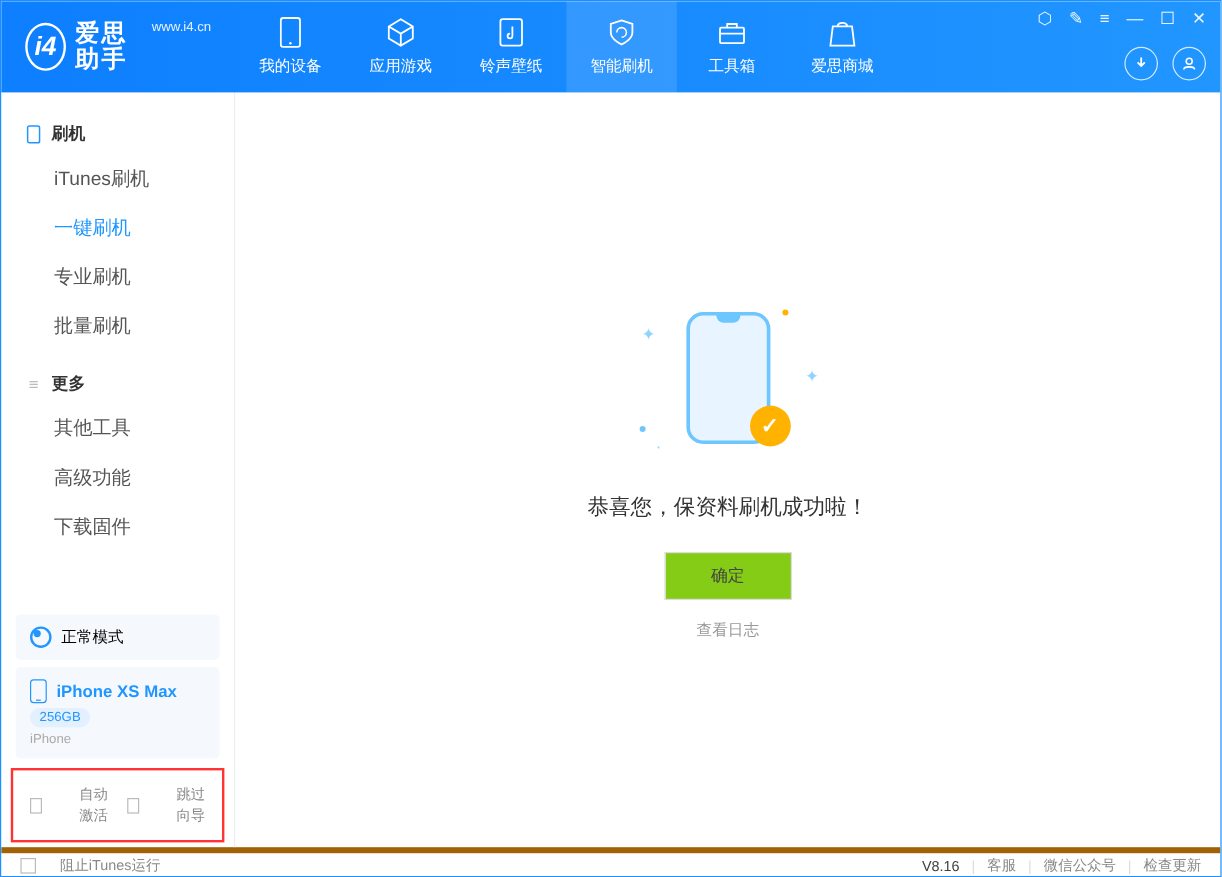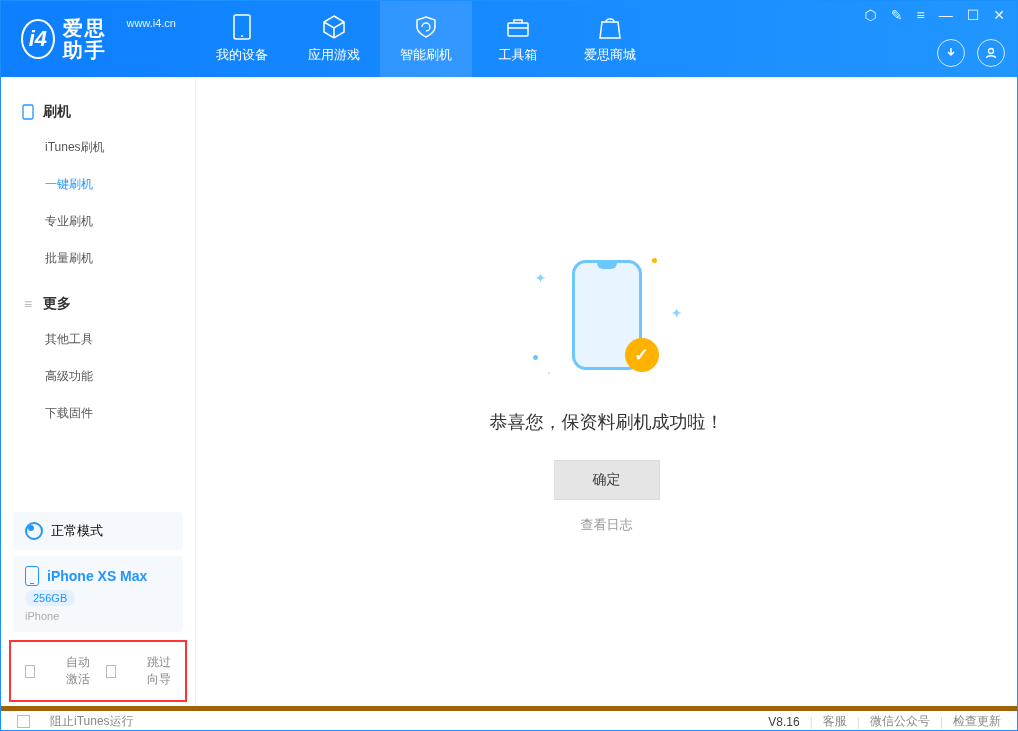--- a/index.html
+++ b/index.html
@@ -21,21 +21,21 @@
 .win-controls { display: flex; gap: 14px; font-size: 14px; opacity: 0.9; }
 .win-controls span { cursor: pointer; }
 .user-controls { display: flex; gap: 12px; align-items: center; }
 .circle-btn { width: 28px; height: 28px; border: 1.5px solid rgba(255,255,255,0.8); border-radius: 50%; display: flex; align-items: center; justify-content: center; cursor: pointer; }
 
 .body-area { display: flex; height: 629px; }
 .sidebar { width: 195px; border-right: 1px solid #eee; display: flex; flex-direction: column; padding-top: 18px; }
 .side-section { margin-bottom: 10px; }
 .side-header { display: flex; align-items: center; gap: 8px; padding: 8px 20px; font-size: 14px; color: #333; font-weight: bold; }
 .side-header .sicon { width: 14px; height: 14px; display: inline-flex; align-items: center; justify-content: center; color: #2196ff; }
-.side-item { padding: 10px 20px 10px 44px; font-size: 12px; color: #555; cursor: pointer; }
+.side-item { padding: 10px 20px 10px 44px; font-size: 16px; color: #555; cursor: pointer; }
 .side-item.active { color: #2196ff; }
 
 .side-bottom { margin-top: auto; }
 .mode-card, .device-card { background: #f5f9fd; margin: 6px 12px; border-radius: 4px; padding: 10px 12px; font-size: 13px; display: flex; align-items: center; gap: 8px; }
 .mode-card .micon { width: 18px; height: 18px; border: 2px solid #2196ff; border-radius: 50%; position: relative; }
 .mode-card .micon::after { content:''; position:absolute; width:6px; height:6px; background:#2196ff; border-radius:50%; top:1px; left:1px; }
 .device-card { flex-direction: column; align-items: flex-start; gap: 4px; }
 .device-row { display: flex; align-items: center; gap: 8px; width: 100%; }
 .device-name { color: #2196ff; font-weight: bold; font-size: 14px; }
 .device-badge { background: #e3f0ff; color: #2196ff; font-size: 11px; padding: 2px 8px; border-radius: 10px; }
@@ -51,21 +51,21 @@
 .success-illust { position: relative; width: 160px; height: 140px; margin-bottom: 20px; }
 .phone-big { position:absolute; left:50%; top:10px; transform:translateX(-50%); width:70px; height:110px; border:3px solid #6ec6ff; border-radius:14px; background:#e8f4ff; }
 .phone-big::before{content:''; position:absolute; top:-2px; left:50%; transform:translateX(-50%); width:20px; height:8px; background:#6ec6ff; border-radius:0 0 6px 6px;}
 .check-badge { position:absolute; right:28px; bottom:18px; width:34px; height:34px; background:#ffb300; border-radius:50%; display:flex; align-items:center; justify-content:center; color:#fff; font-size:18px; font-weight:bold; }
 .sparkle { position:absolute; color:#8fd4ff; font-size:14px; }
 .s1{top:20px; left:8px;} .s2{top:55px; right:4px;} .s3{bottom:10px; left:20px;}
 .dot{position:absolute; width:5px; height:5px; border-radius:50%;}
 .d1{background:#ffb300; top:8px; right:30px;} .d2{background:#6ec6ff; bottom:30px; left:6px;}
 
 .success-text { font-size: 18px; color: #333; margin-bottom: 26px; }
-.confirm-btn { border: 1px solid #ddd; background:#e5e5e5; padding: 10px 38px; font-size: 14px; color:#444; cursor: pointer; margin-bottom: 16px; }
+.confirm-btn { border: 1px solid #ddd; background:#84cc16; padding: 10px 38px; font-size: 14px; color:#444; cursor: pointer; margin-bottom: 16px; }
 .log-link { font-size: 13px; color: #999; cursor: pointer; }
 
 .footer { height: 26px; border-top: 5px solid #a16207; display: flex; align-items: center; padding: 0 16px; font-size: 12px; color: #888; }
 .footer .chk { color: #888; }
 .footer-right { margin-left: auto; display: flex; align-items: center; gap: 10px; }
 .footer-right .sep { color: #ddd; }
 .ver { color: #404040; }
 .flink { cursor: pointer; }
 </style>
 </head>
@@ -89,20 +89,29 @@
         </span>
       <span>我的设备</span>
     </div>
     <div class="nav-tab">
       <span class="nav-icon">
           <svg width="26" height="26" viewBox="0 0 26 26">
             <path d="M13 2 L23 8 L23 18 L13 24 L3 18 L3 8 Z M3 8 L13 14 L23 8 M13 14 L13 24" fill="none" stroke="#fff" stroke-width="1.5"></path>
           </svg>
         </span>
       <span>应用游戏</span>
+    </div>
+    <div class="nav-tab">
+      <span class="nav-icon">
+          <svg width="22" height="26" viewBox="0 0 22 26">
+            <rect x="2" y="2" width="18" height="22" rx="2" fill="none" stroke="#fff" stroke-width="1.5"></rect>
+            <path d="M12 8 L12 16 A2 2 0 1 1 10 14" fill="none" stroke="#fff" stroke-width="1.5"></path>
+          </svg>
+        </span>
+      <span>铃声壁纸</span>
     </div>
     <div class="nav-tab active">
       <span class="nav-icon">
           <svg width="26" height="26" viewBox="0 0 26 26">
             <path d="M13 3 L22 6 L22 13 C22 19 13 23 13 23 C13 23 4 19 4 13 L4 6 Z" fill="none" stroke="#fff" stroke-width="1.5"></path>
             <path d="M9 13 A4 4 0 1 1 13 17" fill="none" stroke="#fff" stroke-width="1.3"></path>
           </svg>
         </span>
       <span>智能刷机</span>
     </div>

